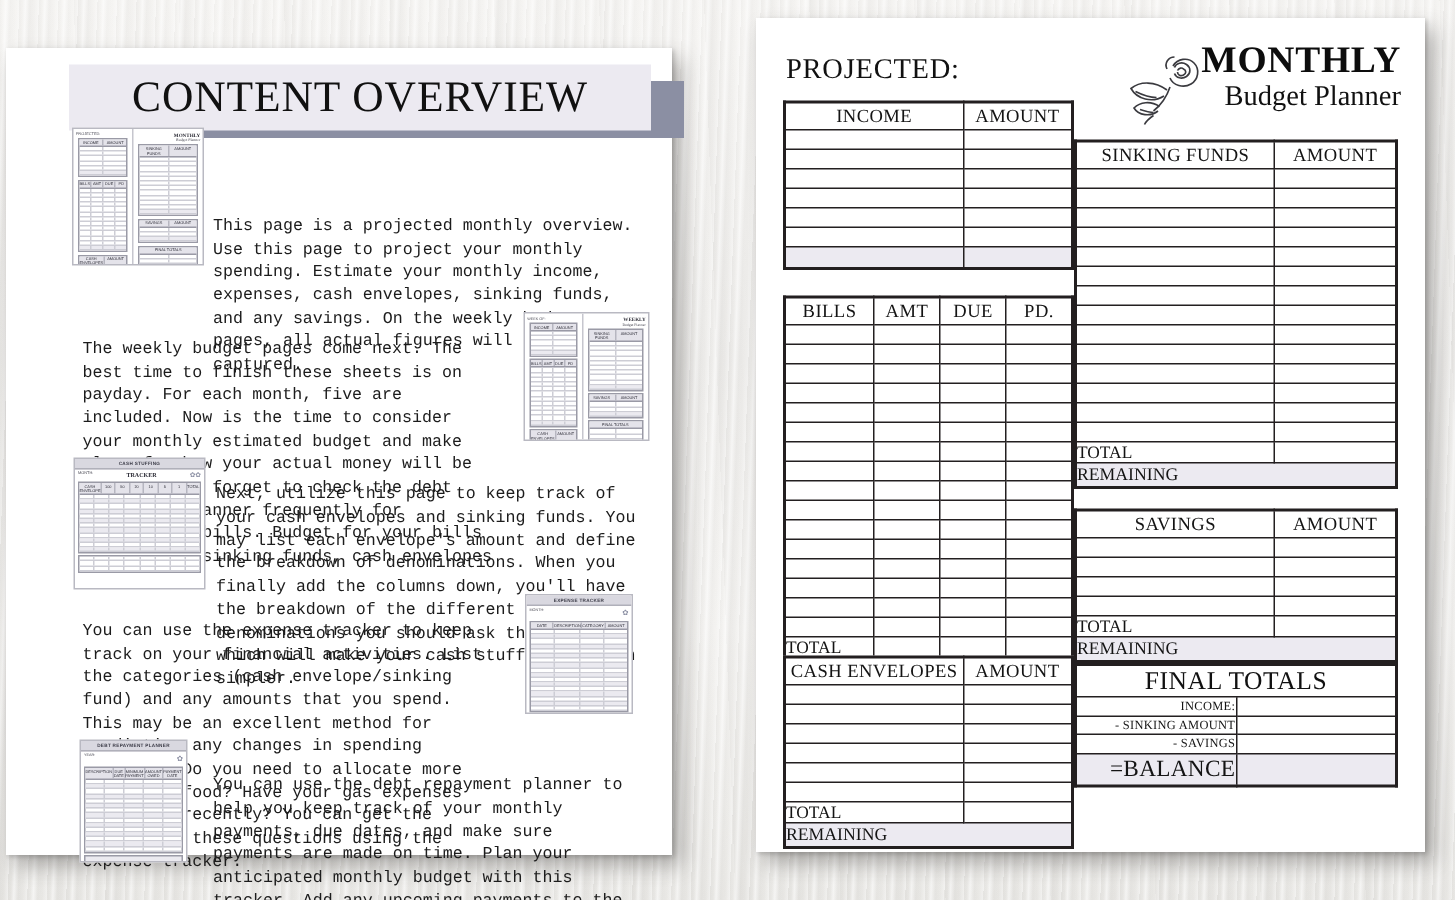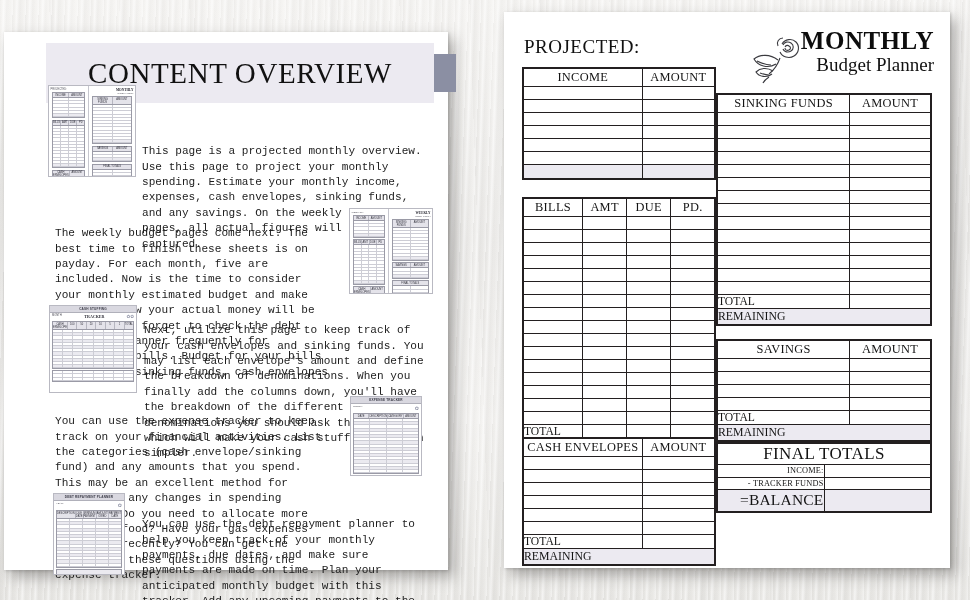--- a/index.html
+++ b/index.html
@@ -32,21 +32,21 @@
   }
   #page-left  { left:4px;   top:32px; width:444px; height:538px; }
   #page-right { left:504px; top:12px; width:446px; height:556px; }
 
   
   #title-shadow{
     position:absolute; left:64px; top:22px; width:388px; height:38px;
     background:#8b8fa3;
   }
   #title-band{
-    position:absolute; left:42px; top:11px; width:388px; height:60px;
+    position:absolute; left:42px; top:11px; width:388px; height:44px;
     background:#eceaf1;
     display:flex; align-items:center; justify-content:center;
   }
   #title-band .t{
     font-size:29px; letter-spacing:0.6px; color:#111; font-weight:400;
     font-family:"Liberation Serif", serif;
   }
 
   .para{
     position:absolute;
@@ -1346,21 +1346,25 @@
     <table>
       <tbody>
           <tr>
         <td class="ft-title" colspan="2">FINAL TOTALS</td>
       </tr>
       <tr>
         <td class="ft-lab" style="width:48%">INCOME:</td>
         <td></td>
       </tr>
       <tr>
-        <td class="ft-lab">- TRACKER FUNDS</td>
+        <td class="ft-lab">- SINKING AMOUNT</td>
+        <td></td>
+      </tr>
+      <tr>
+        <td class="ft-lab">- SAVINGS</td>
         <td></td>
       </tr>
       <tr class="bal">
         <td class="ft-lab">=BALANCE</td>
         <td></td>
       </tr>
     </tbody>
       </table>
   </div>
 </div>

